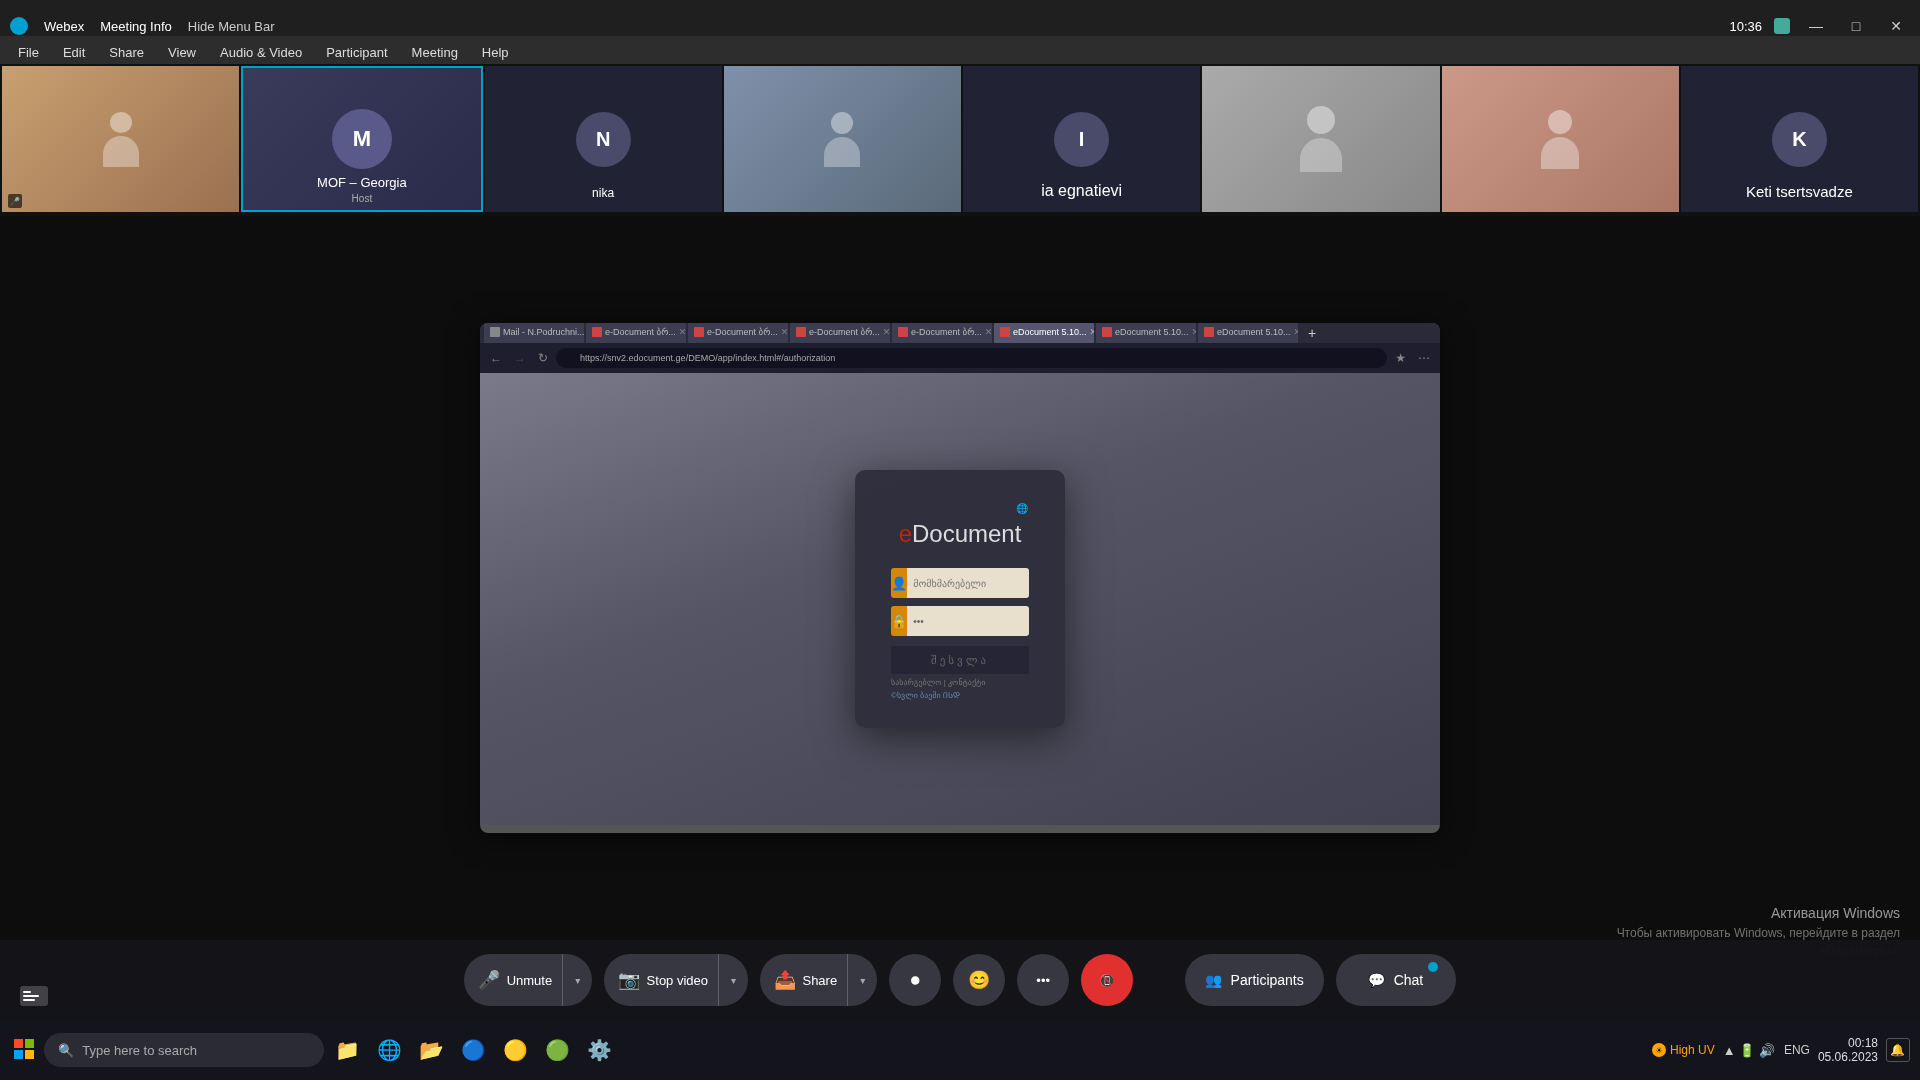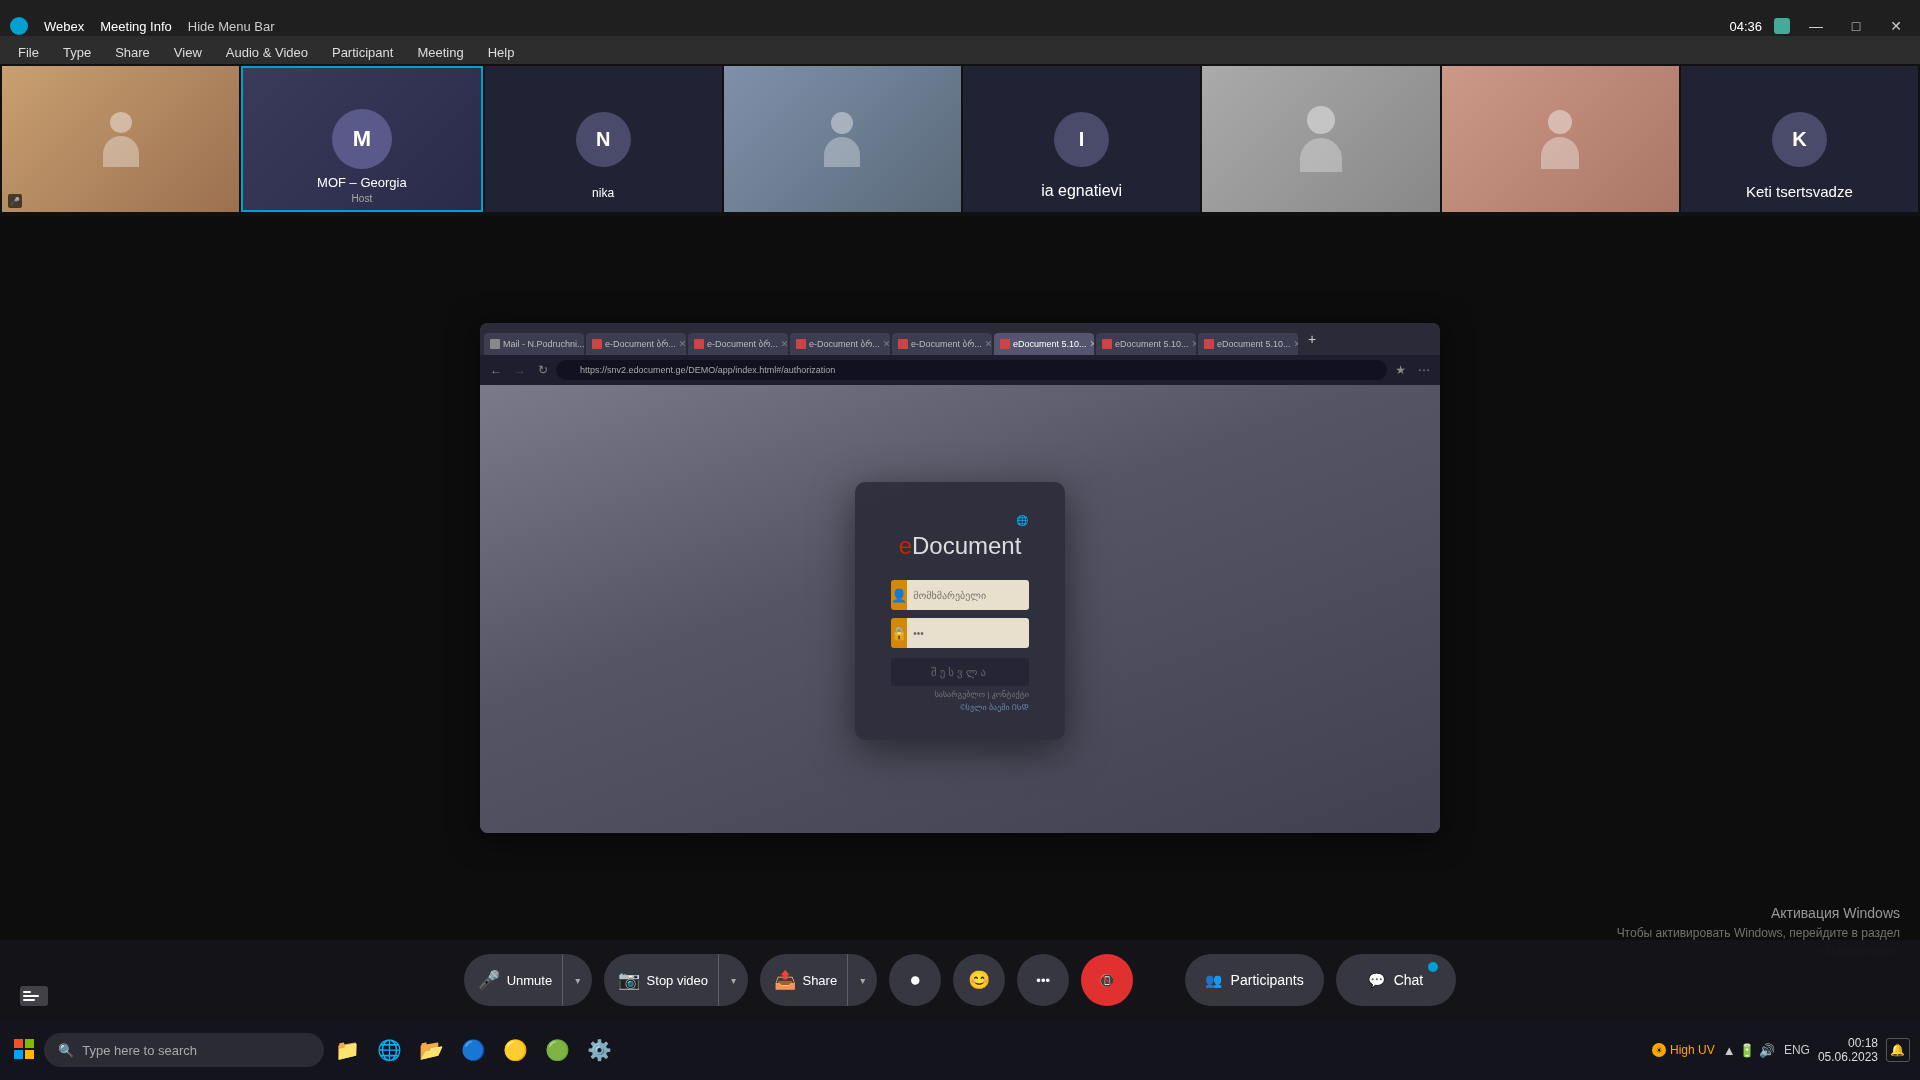--- a/index.html
+++ b/index.html
@@ -261,21 +261,21 @@
     #browser-sim {
       width: 960px;
       height: 510px;
       background: #555;
       border-radius: 8px;
       overflow: hidden;
       box-shadow: 0 4px 30px rgba(0,0,0,0.6);
     }
 
     .tab-strip {
-      height: 32px;
+      height: 20px;
       background: #2a2a38;
       display: flex;
       align-items: flex-end;
       padding: 0 4px;
       gap: 2px;
       overflow: hidden;
     }
     .tab {
       height: 22px;
       background: #3d3d52;
@@ -389,47 +389,47 @@
       border: none;
       color: #666;
       font-size: 11px;
       cursor: pointer;
       border-radius: 2px;
       margin-top: 2px;
       letter-spacing: 3px;
     }
     .login-footer {
       margin-top: 4px;
-      text-align: right;
+      text-align: left;
       font-size: 8px;
       color: #666;
     }
   </style>
 </head>
 <body>
 
 <div id="title-bar">
   <div style="width:18px;height:18px;background:#00a0d1;border-radius:50%;flex-shrink:0;"></div>
   <span style="color:#fff;font-size:13px;">Webex</span>
   <button style="background:none;border:none;color:#fff;font-size:13px;cursor:pointer;display:flex;align-items:center;gap:4px;">Meeting Info</button>
   <button style="background:none;border:none;color:#ccc;font-size:13px;cursor:pointer;display:flex;align-items:center;gap:4px;">Hide Menu Bar</button>
   <div style="margin-left:auto;display:flex;align-items:center;gap:12px;">
-    <span style="color:#fff;font-size:13px;">04:36</span>
+    <span style="color:#fff;font-size:13px;">10:36</span>
     <div style="width:16px;height:16px;background:#4a9;border-radius:3px;"></div>
     <button class="win-btn" style="background:none;border:none;color:#ccc;width:28px;height:22px;font-size:14px;cursor:pointer;">—</button>
     <button class="win-btn" style="background:none;border:none;color:#ccc;width:28px;height:22px;font-size:14px;cursor:pointer;">□</button>
     <button class="win-btn close" style="background:none;border:none;color:#ccc;width:28px;height:22px;font-size:14px;cursor:pointer;">✕</button>
   </div>
 </div>
 
 <div id="content-area">
 
   <div id="menu-bar">
     <span class="menu-item">File</span>
-    <span class="menu-item">Type</span>
+    <span class="menu-item">Edit</span>
     <span class="menu-item">Share</span>
     <span class="menu-item">View</span>
     <span class="menu-item">Audio &amp; Video</span>
     <span class="menu-item">Participant</span>
     <span class="menu-item">Meeting</span>
     <span class="menu-item">Help</span>
   </div>
 
   <div id="participant-strip-row">
 

